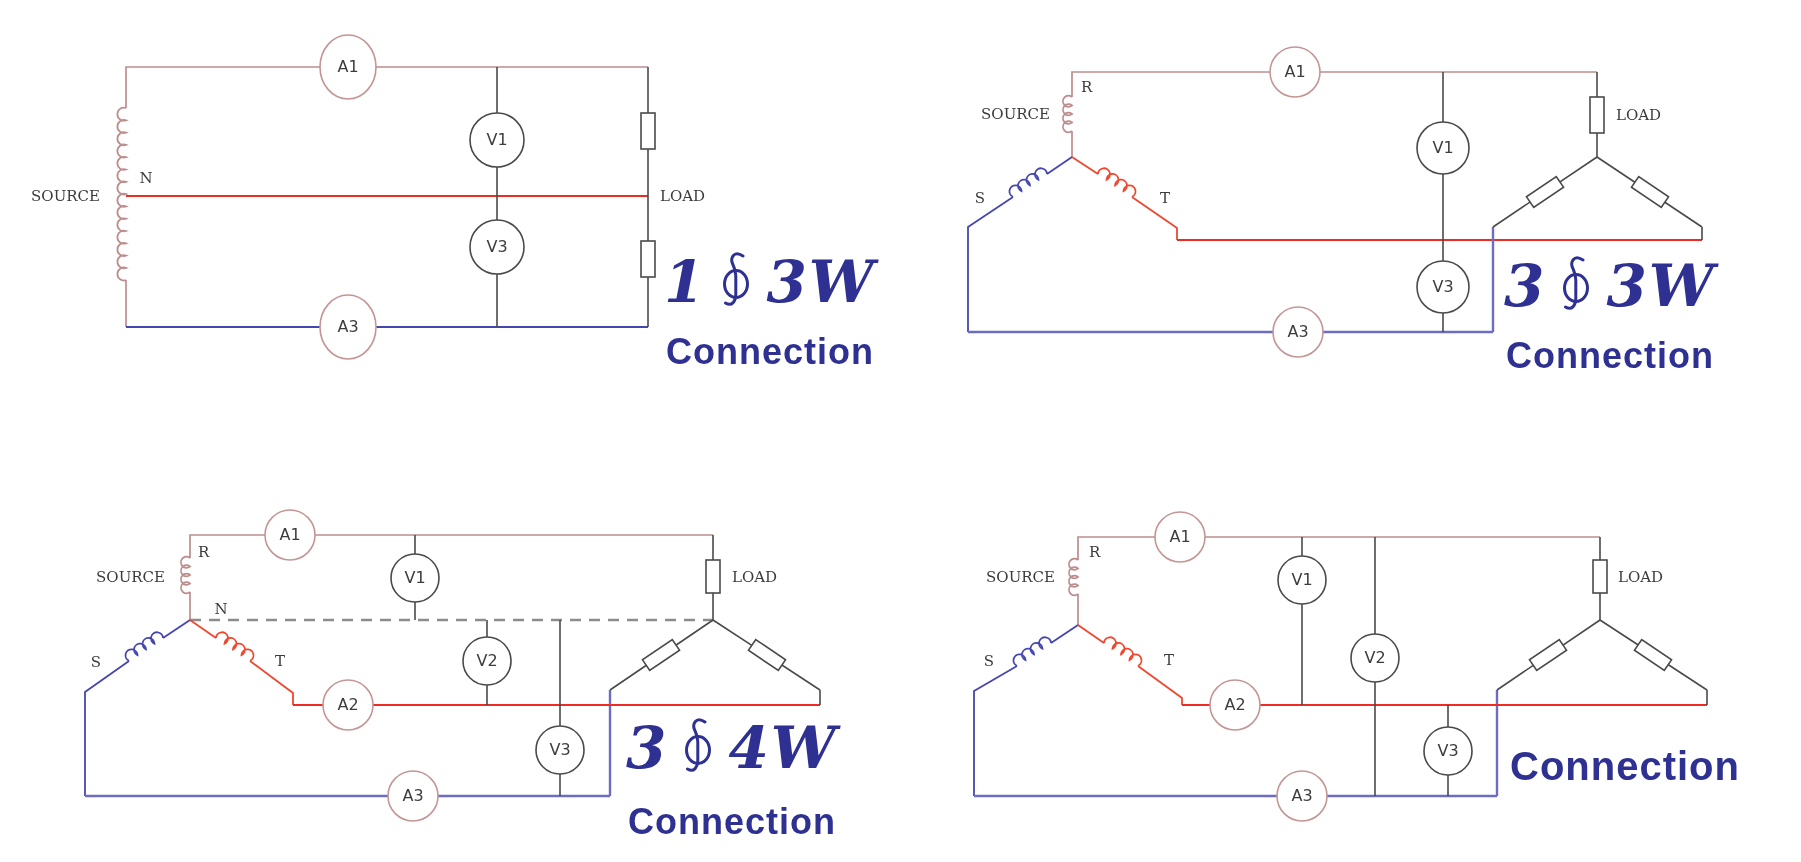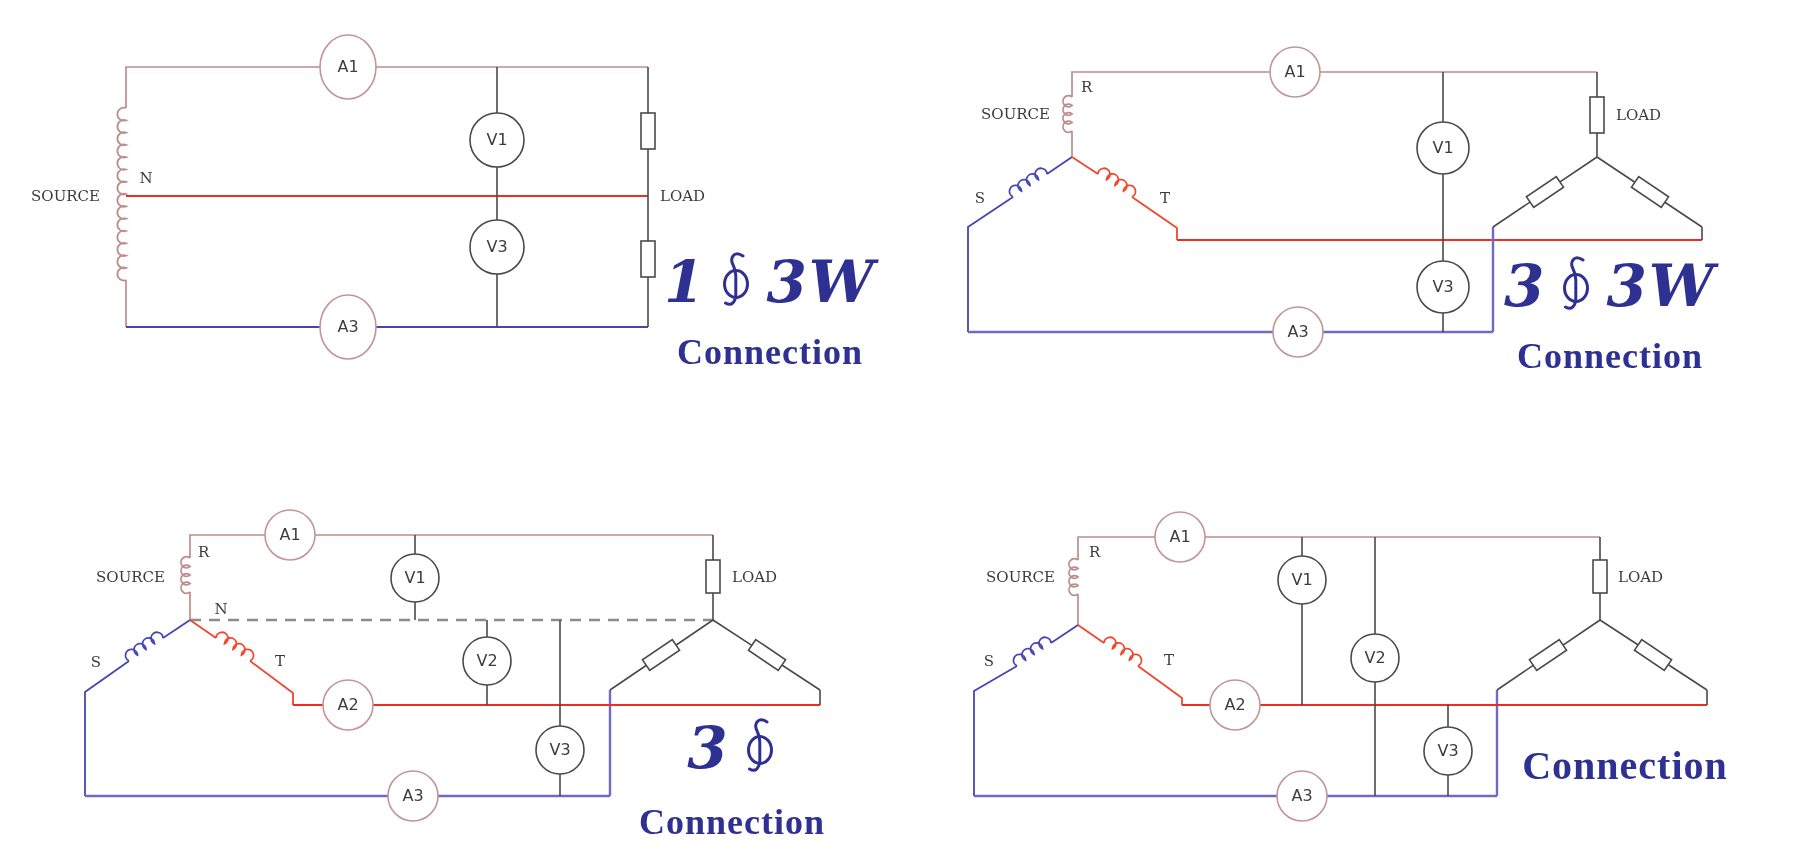--- a/index.html
+++ b/index.html
@@ -14,21 +14,21 @@
   .title-block{
     position:absolute;display:flex;flex-direction:column;align-items:center;
     color:#2e3192;
   }
   .phrase{
     display:flex;align-items:center;gap:13px;
     font-family:"DejaVu Serif",serif;font-style:italic;font-weight:bold;
     font-size:58px;line-height:1;letter-spacing:2px;white-space:nowrap;
   }
   .conn{
-    font-family:Liberation Serif, serif;font-weight:bold;
+    font-family:Liberation Sans, sans-serif;font-weight:bold;
     font-size:36px;letter-spacing:1px;margin-top:20px;line-height:1;
   }
   .conn-lg{font-size:40px;margin-top:32px;}
   .phi{width:34px;height:64px;flex:0 0 auto;}
 </style>
 </head>
 <body>
 
 <svg class="panel" style="left:0;top:0;width:910px;height:420px" viewBox="0 0 910 420">
   <g>
@@ -249,19 +249,20 @@
   <div class="conn">Connection</div>
 </div>
 
 <div class="title-block" style="left:582px;top:716px;width:300px">
   <div class="phrase">
     <span>3</span>
     <svg class="phi" viewBox="0 0 34 64">
       <ellipse cx="17" cy="34" rx="11.5" ry="13.5" fill="none" stroke="#2e3192" stroke-width="3"></ellipse>
       <path d="M24 6 C15 0 10 8 14.5 16 C16 19 16.8 22 16.8 26 L16.8 44 C16.8 51 13 57 6.5 53" fill="none" stroke="#2e3192" stroke-width="3" stroke-linecap="round"></path>
     </svg>
+    <span>4W</span>
   </div>
   <div class="conn" style="margin-top:24px">Connection</div>
 </div>
 
 <div class="title-block" style="left:1465px;top:714px;width:320px">
   <div class="conn conn-lg">Connection</div>
 </div>
 
 </body></html>

